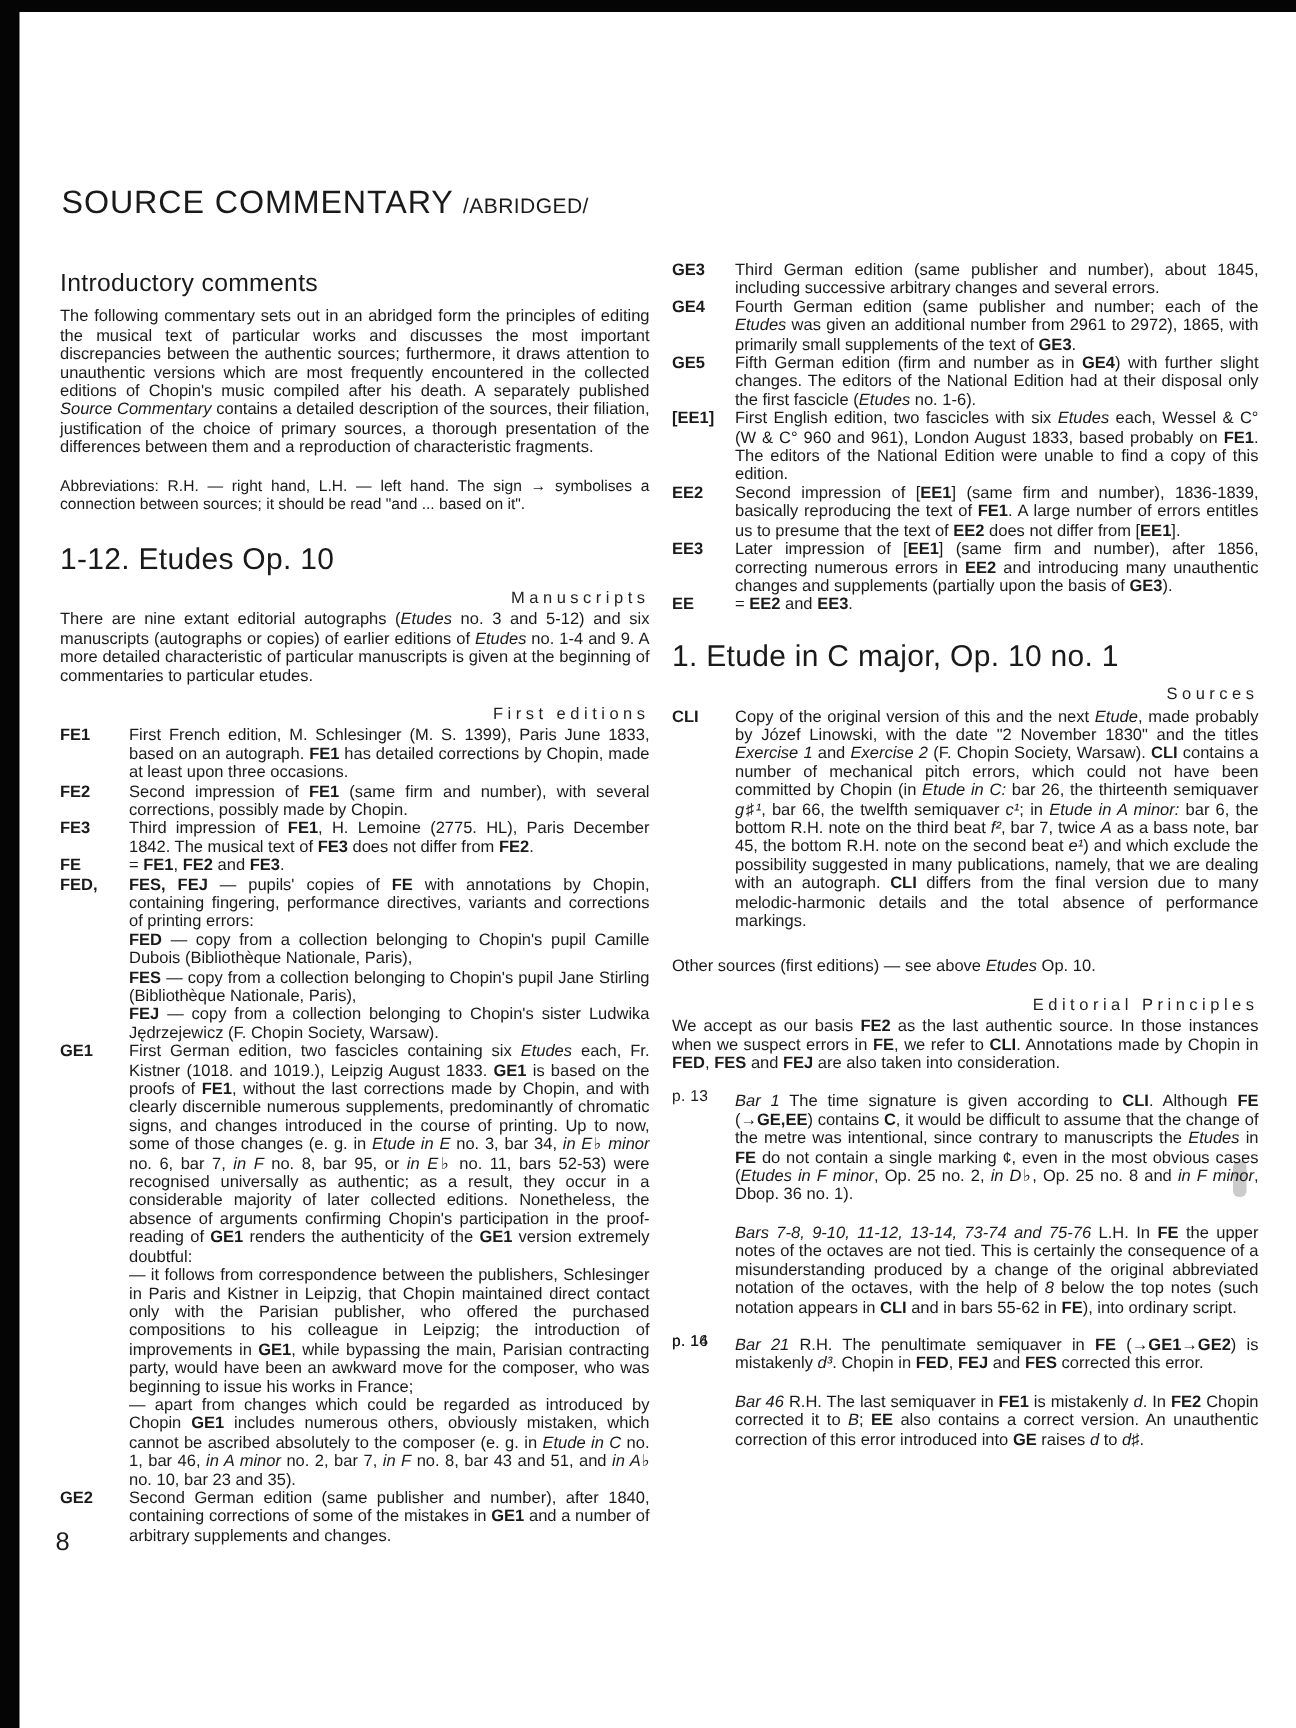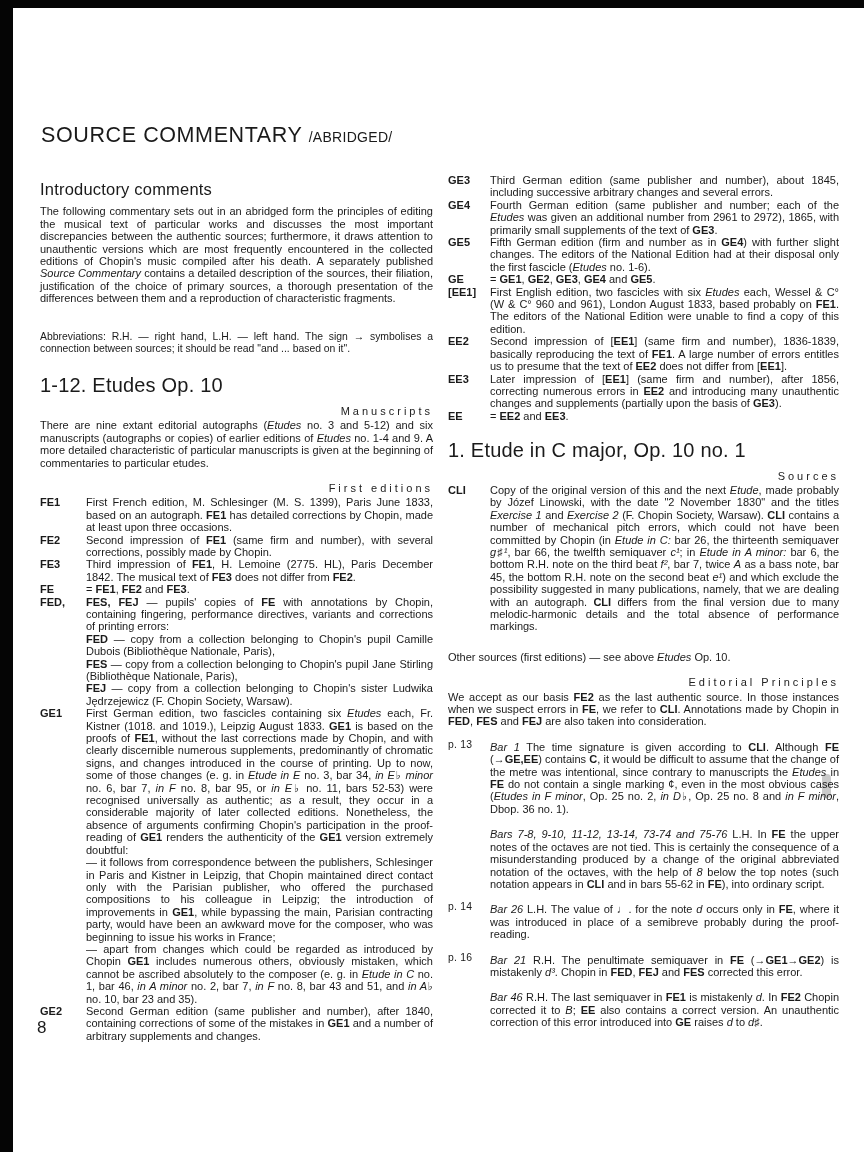--- a/index.html
+++ b/index.html
@@ -18,21 +18,21 @@
   
   .col{position:absolute;font-size:11px;line-height:12.4px;text-align:justify;}
   .col-left{left:40px;top:183px;width:393px;}
   .col-right{left:448px;top:174px;width:391px;}
   .h-intro{font-size:16.5px;font-weight:normal;margin:0 0 10px 0;text-align:left;letter-spacing:.2px;}
   .h-section{font-size:20px;font-weight:normal;margin:25px 0 11px 0;text-align:left;letter-spacing:.2px;}
   .h-section.etude1{margin-top:22px;}
   .subhead{font-size:11px;letter-spacing:3px;margin:13px 0 2px 0;text-align:right;color:#222;}
   .para{margin:0;}
   .small{font-size:10.4px;line-height:11.9px;}
-  .abbrev{margin-top:26px;}
+  .abbrev{margin-top:14px;}
   .entry{padding-left:46px;}
   .col-right .entry{padding-left:42px;}
   .entry .lbl{display:inline-block;min-width:46px;margin-left:-46px;font-weight:bold;}
   .col-right .entry .lbl{min-width:42px;margin-left:-42px;}
   .other-sources{margin-top:18px;}
   .note{position:relative;padding-left:42px;margin-top:13px;}
   .note .pref{position:absolute;left:0;top:-2px;font-size:10.4px;letter-spacing:.2px;}
   .page-num{position:absolute;left:37px;top:1018px;font-size:17px;}
   b{font-weight:bold;} i{font-style:italic;}
 </style>
@@ -66,35 +66,34 @@
     <div class="entry"><span class="lbl">FE</span><span>= <b>FE1</b>, <b>FE2</b> and <b>FE3</b>.</span></div>
     <div class="entry"><span class="lbl">FED,</span><span><b>FES, FEJ</b> — pupils' copies of <b>FE</b> with annotations by Chopin, containing fingering, performance directives, variants and corrections of printing errors:<br><b>FED</b> — copy from a collection belonging to Chopin's pupil Camille Dubois (Bibliothèque Nationale, Paris),<br><b>FES</b> — copy from a collection belonging to Chopin's pupil Jane Stirling (Bibliothèque Nationale, Paris),<br><b>FEJ</b> — copy from a collection belonging to Chopin's sister Ludwika Jędrzejewicz (F. Chopin Society, Warsaw).</span></div>
     <div class="entry"><span class="lbl">GE1</span><span>First German edition, two fascicles containing six <i>Etudes</i> each, Fr. Kistner (1018. and 1019.), Leipzig August 1833. <b>GE1</b> is based on the proofs of <b>FE1</b>, without the last corrections made by Chopin, and with clearly discernible numerous supplements, predominantly of chromatic signs, and changes introduced in the course of printing. Up to now, some of those changes (e. g. in <i>Etude in E</i> no. 3, bar 34, <i>in E♭ minor</i> no. 6, bar 7, <i>in F</i> no. 8, bar 95, or <i>in E♭</i> no. 11, bars 52-53) were recognised universally as authentic; as a result, they occur in a considerable majority of later collected editions. Nonetheless, the absence of arguments confirming Chopin's participation in the proof-reading of <b>GE1</b> renders the authenticity of the <b>GE1</b> version extremely doubtful:<br>— it follows from correspondence between the publishers, Schlesinger in Paris and Kistner in Leipzig, that Chopin maintained direct contact only with the Parisian publisher, who offered the purchased compositions to his colleague in Leipzig; the introduction of improvements in <b>GE1</b>, while bypassing the main, Parisian contracting party, would have been an awkward move for the composer, who was beginning to issue his works in France;<br>— apart from changes which could be regarded as introduced by Chopin <b>GE1</b> includes numerous others, obviously mistaken, which cannot be ascribed absolutely to the composer (e. g. in <i>Etude in C</i> no. 1, bar 46, <i>in A minor</i> no. 2, bar 7, <i>in F</i> no. 8, bar 43 and 51, and <i>in A♭</i> no. 10, bar 23 and 35).</span></div>
     <div class="entry"><span class="lbl">GE2</span><span>Second German edition (same publisher and number), after 1840, containing corrections of some of the mistakes in <b>GE1</b> and a number of arbitrary supplements and changes.</span></div>
   </div>
 
   <div class="col col-right">
     <div class="entry"><span class="lbl">GE3</span><span>Third German edition (same publisher and number), about 1845, including successive arbitrary changes and several errors.</span></div>
     <div class="entry"><span class="lbl">GE4</span><span>Fourth German edition (same publisher and number; each of the <i>Etudes</i> was given an additional number from 2961 to 2972), 1865, with primarily small supplements of the text of <b>GE3</b>.</span></div>
     <div class="entry"><span class="lbl">GE5</span><span>Fifth German edition (firm and number as in <b>GE4</b>) with further slight changes. The editors of the National Edition had at their disposal only the first fascicle (<i>Etudes</i> no. 1-6).</span></div>
-    <div class="entry"><span class="lbl">GE</span><span>= <b>GE1</b>, <b>GE2</b>, <b>GE3</b>, <b>GE4</b> and <b>GE5</b>.</span></div>
     <div class="entry"><span class="lbl">[EE1]</span><span>First English edition, two fascicles with six <i>Etudes</i> each, Wessel &amp; C° (W &amp; C° 960 and 961), London August 1833, based probably on <b>FE1</b>. The editors of the National Edition were unable to find a copy of this edition.</span></div>
     <div class="entry"><span class="lbl">EE2</span><span>Second impression of [<b>EE1</b>] (same firm and number), 1836-1839, basically reproducing the text of <b>FE1</b>. A large number of errors entitles us to presume that the text of <b>EE2</b> does not differ from [<b>EE1</b>].</span></div>
     <div class="entry"><span class="lbl">EE3</span><span>Later impression of [<b>EE1</b>] (same firm and number), after 1856, correcting numerous errors in <b>EE2</b> and introducing many unauthentic changes and supplements (partially upon the basis of <b>GE3</b>).</span></div>
     <div class="entry"><span class="lbl">EE</span><span>= <b>EE2</b> and <b>EE3</b>.</span></div>
 
     <div class="h-section etude1">1. Etude in C major, Op. 10 no. 1</div>
     <div class="subhead">Sources</div>
     <div class="entry"><span class="lbl">CLI</span><span>Copy of the original version of this and the next <i>Etude</i>, made probably by Józef Linowski, with the date "2 November 1830" and the titles <i>Exercise 1</i> and <i>Exercise 2</i> (F. Chopin Society, Warsaw). <b>CLI</b> contains a number of mechanical pitch errors, which could not have been committed by Chopin (in <i>Etude in C:</i> bar 26, the thirteenth semiquaver <i>g♯¹</i>, bar 66, the twelfth semiquaver <i>c¹</i>; in <i>Etude in A minor:</i> bar 6, the bottom R.H. note on the third beat <i>f²</i>, bar 7, twice <i>A</i> as a bass note, bar 45, the bottom R.H. note on the second beat <i>e¹</i>) and which exclude the possibility suggested in many publications, namely, that we are dealing with an autograph. <b>CLI</b> differs from the final version due to many melodic-harmonic details and the total absence of performance markings.</span></div>
     <p class="para other-sources">Other sources (first editions) — see above <i>Etudes</i> Op. 10.</p>
 
     <div class="subhead">Editorial Principles</div>
     <p class="para">We accept as our basis <b>FE2</b> as the last authentic source. In those instances when we suspect errors in <b>FE</b>, we refer to <b>CLI</b>. Annotations made by Chopin in <b>FED</b>, <b>FES</b> and <b>FEJ</b> are also taken into consideration.</p>
 
     <div class="note"><span class="pref">p. 13</span><span><i>Bar 1</i> The time signature is given according to <b>CLI</b>. Although <b>FE</b> (→<b>GE,EE</b>) contains <b>C</b>, it would be difficult to assume that the change of the metre was intentional, since contrary to manuscripts the <i>Etudes</i> in <b>FE</b> do not contain a single marking ¢, even in the most obvious cases (<i>Etudes in F minor</i>, Op. 25 no. 2, <i>in D♭</i>, Op. 25 no. 8 and <i>in F minor</i>, Dbop. 36 no. 1).</span></div>
     <div class="note"><span class="pref"></span><span><i>Bars 7-8, 9-10, 11-12, 13-14, 73-74 and 75-76</i> L.H. In <b>FE</b> the upper notes of the octaves are not tied. This is certainly the consequence of a misunderstanding produced by a change of the original abbreviated notation of the octaves, with the help of <i>8</i> below the top notes (such notation appears in <b>CLI</b> and in bars 55-62 in <b>FE</b>), into ordinary script.</span></div>
-    <div class="note"><span class="pref">p. 14</span><span><i>Bar 26</i> L.H. The value of ♩. for the note <i>d</i> occurs only in <b>FE</b>, where it was introduced in place of a semibreve probably during the proof-reading.</span></div>
+    <div class="note"><span class="pref">p. 14</span></div>
     <div class="note"><span class="pref">p. 16</span><span><i>Bar 21</i> R.H. The penultimate semiquaver in <b>FE</b> (→<b>GE1</b>→<b>GE2</b>) is mistakenly <i>d³</i>. Chopin in <b>FED</b>, <b>FEJ</b> and <b>FES</b> corrected this error.</span></div>
     <div class="note"><span class="pref"></span><span><i>Bar 46</i> R.H. The last semiquaver in <b>FE1</b> is mistakenly <i>d</i>. In <b>FE2</b> Chopin corrected it to <i>B</i>; <b>EE</b> also contains a correct version. An unauthentic correction of this error introduced into <b>GE</b> raises <i>d</i> to <i>d♯</i>.</span></div>
   </div>
 
   <div class="page-num">8</div>
 </div>
 
 </body></html>

